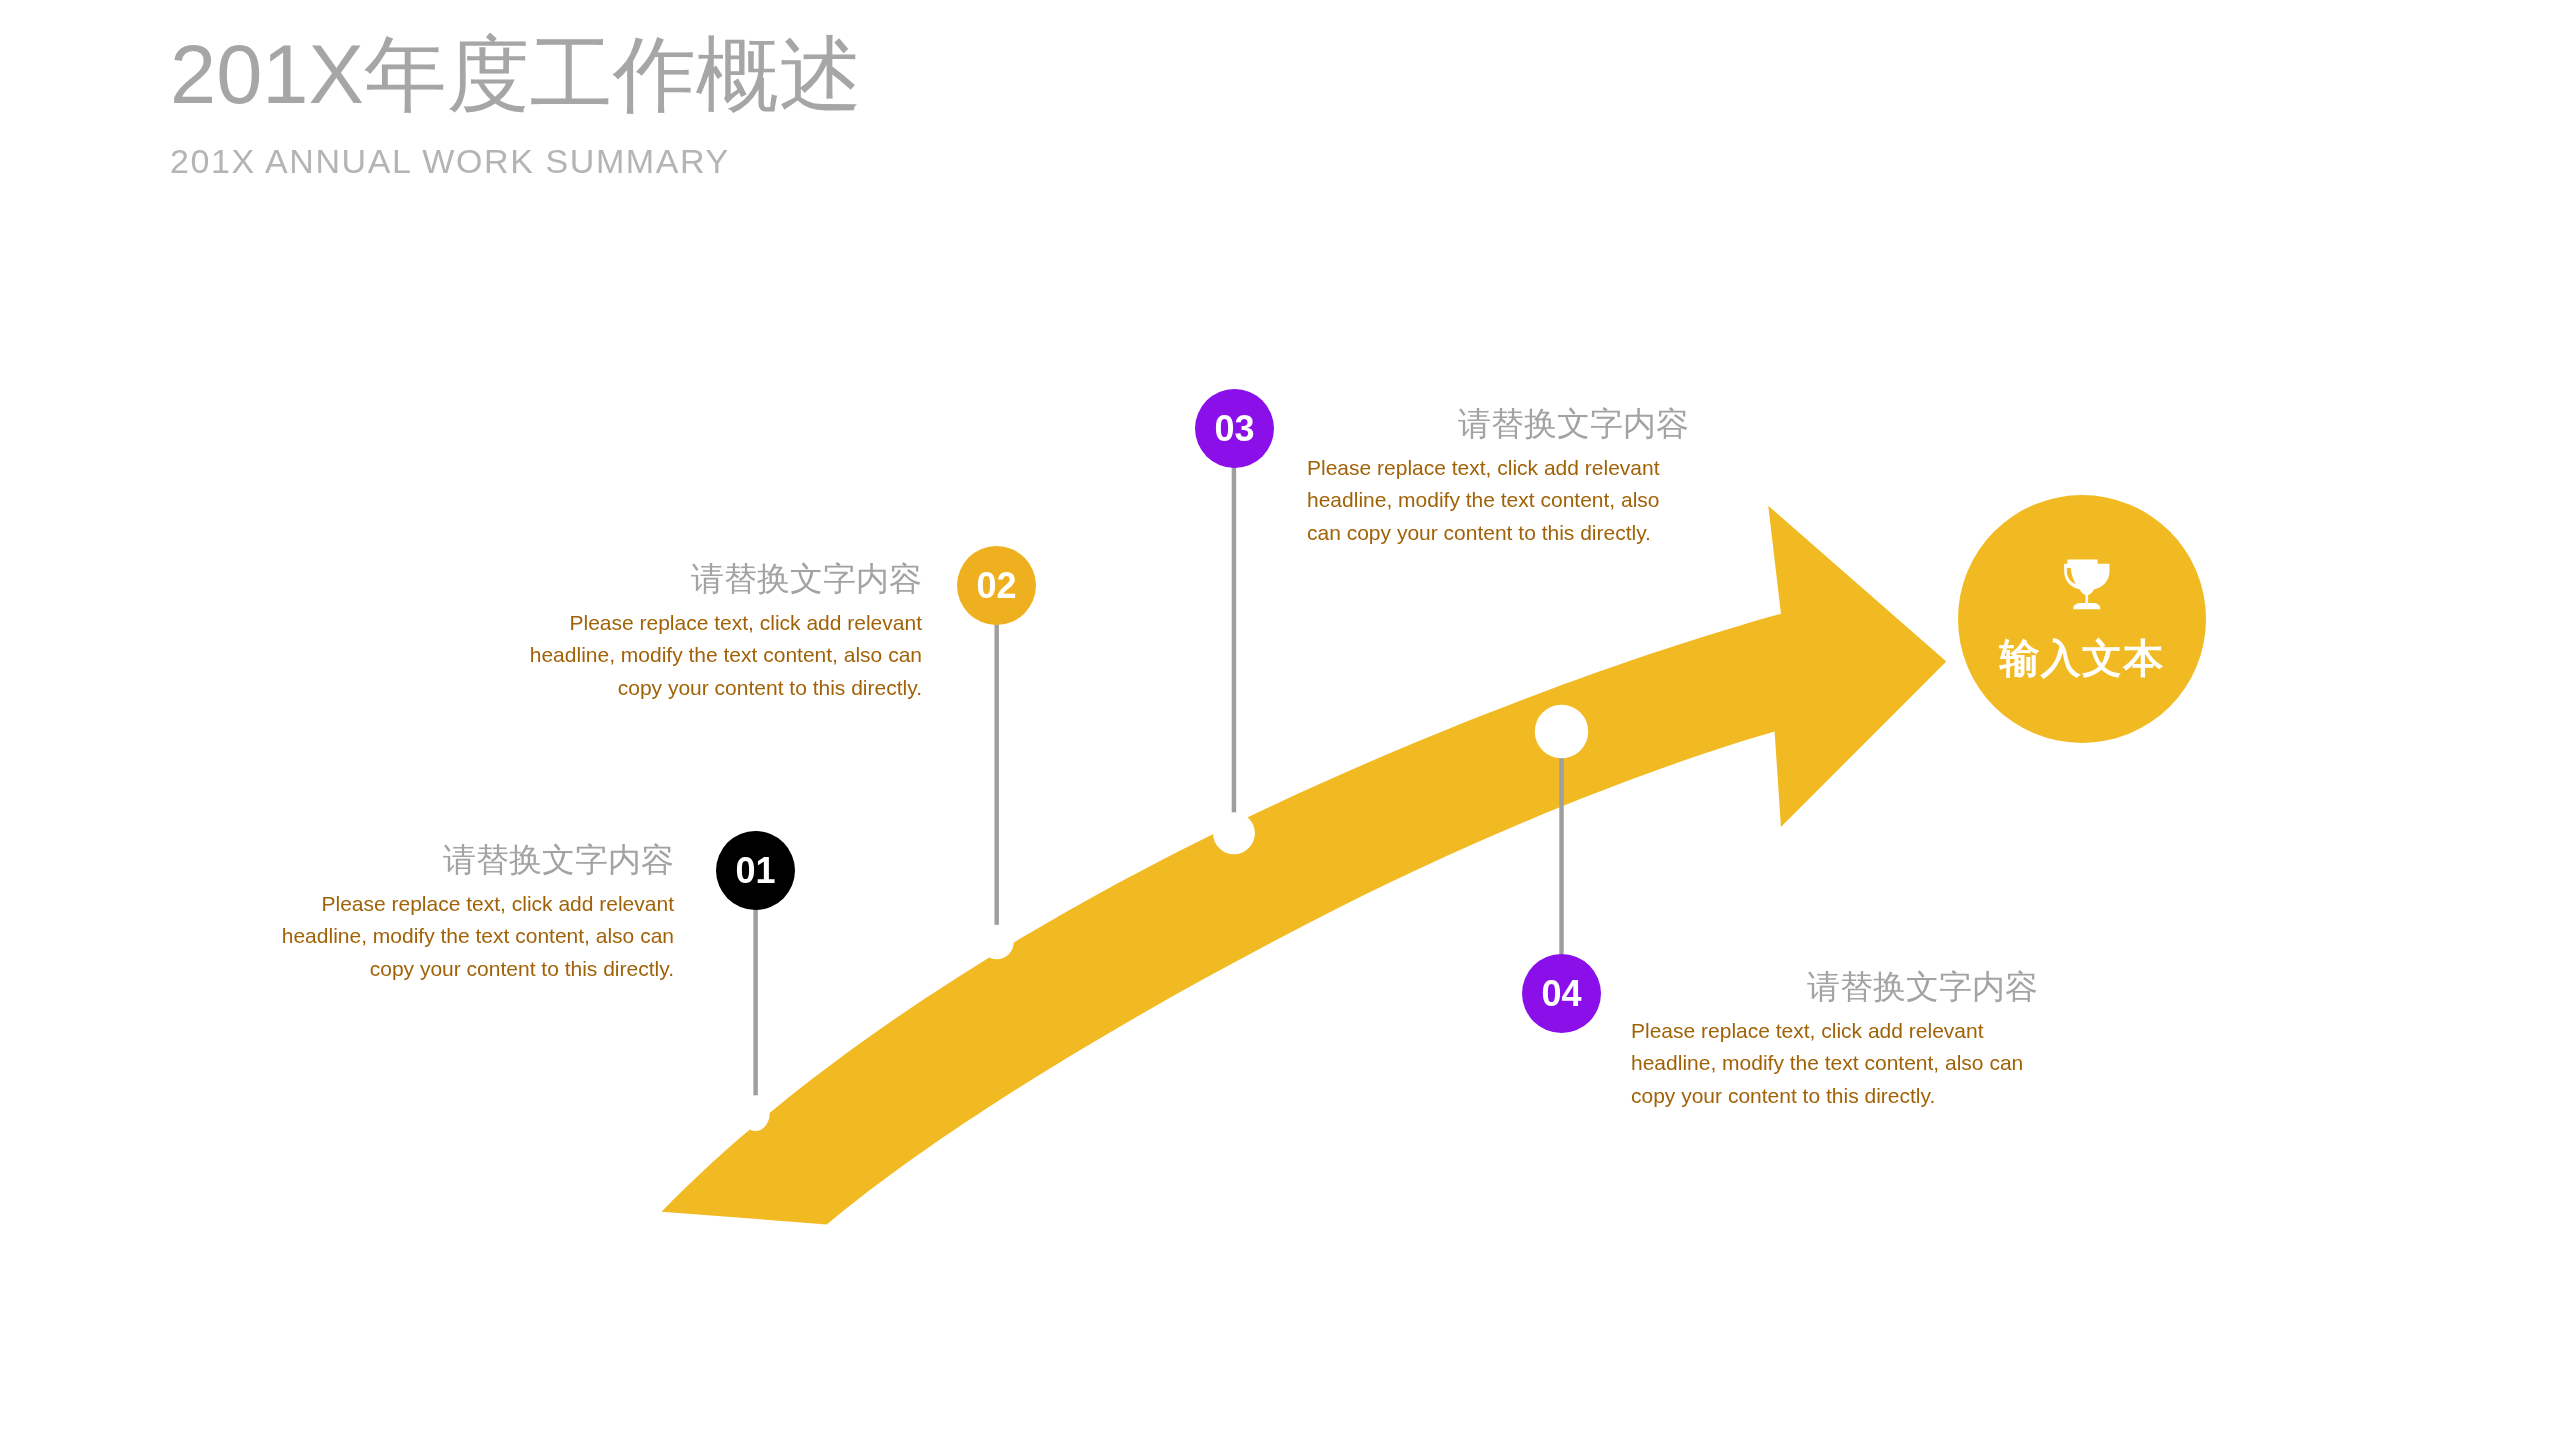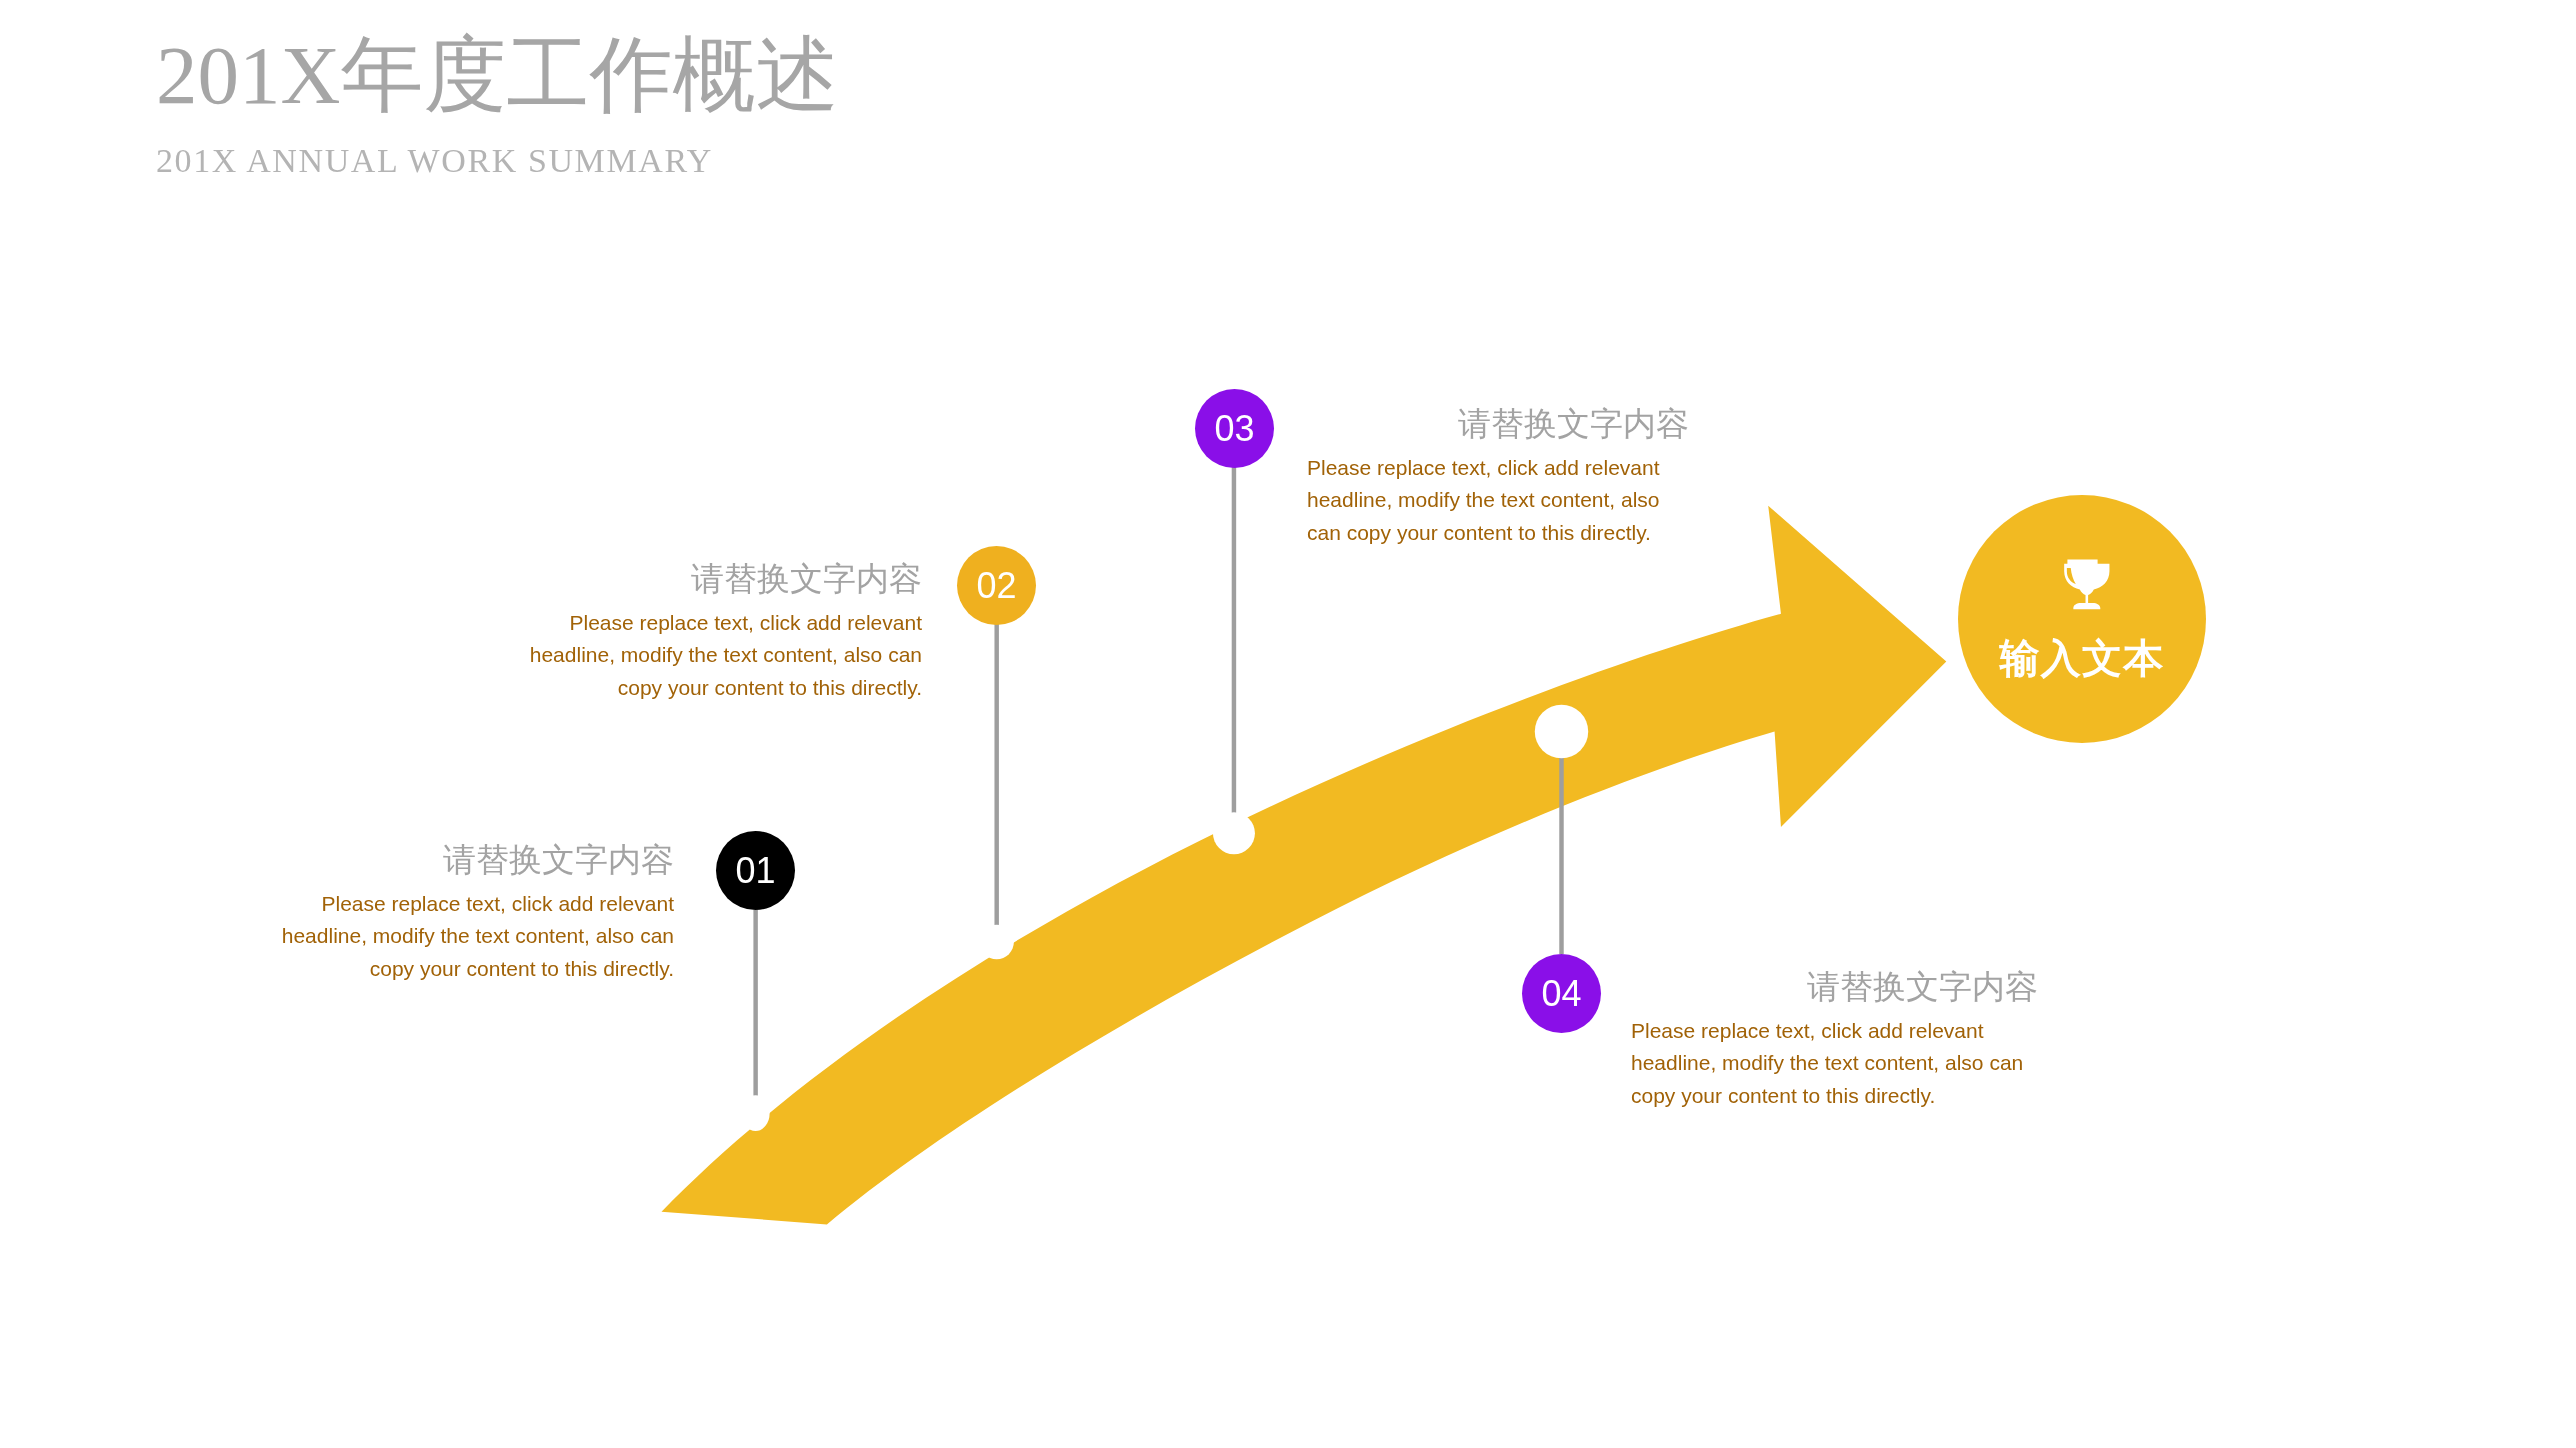--- a/index.html
+++ b/index.html
@@ -14,24 +14,23 @@
     position: relative;
     width: 2576px;
     height: 1449px;
     background: #ffffff;
     overflow: hidden;
   }
 
   
   #header {
     position: absolute;
-    left: 156px;
+    left: 170px;
     top: 33px;
     width: 1272px;
-    font-family: Liberation Serif, serif;
   }
   #title-main {
     font-size: 83px;
     line-height: 1.02;
     color: #a6a6a6;
     font-weight: 400;
     letter-spacing: 0px;
     white-space: nowrap;
   }
   #title-sub {
@@ -53,21 +52,21 @@
   }
 
   
   .badge {
     position: absolute;
     border-radius: 50%;
     display: flex;
     align-items: center;
     justify-content: center;
     color: #ffffff;
-    font-weight: 400;
+    font-weight: 700;
     box-sizing: border-box;
   }
 
   
   .txt-block {
     position: absolute;
   }
   .txt-head {
     font-size: 33px;
     color: #a3a3a3;

